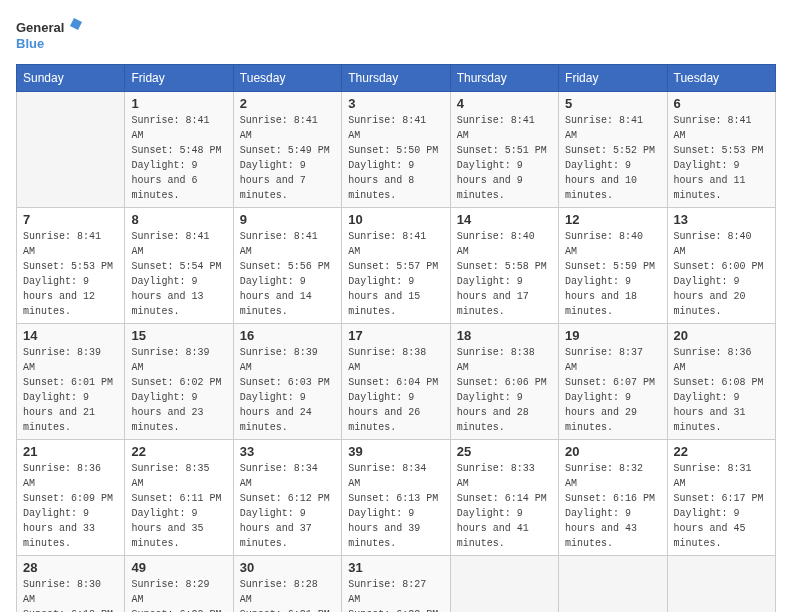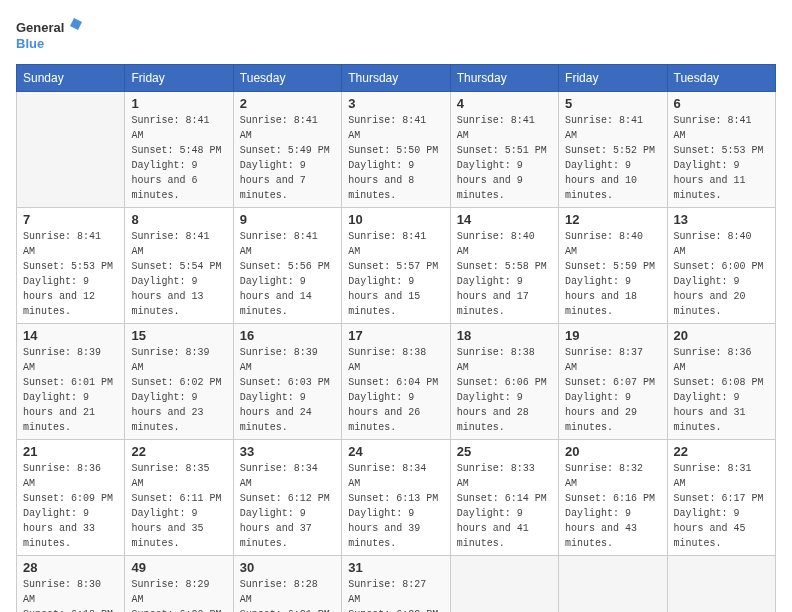--- a/index.html
+++ b/index.html
@@ -202,21 +202,21 @@
         </td>
         <td>
           <span class="day-num">22</span>
           <div class="day-info">Sunrise: 8:35 AM<br>Sunset: 6:11 PM<br>Daylight: 9 hours and 35 minutes.</div>
         </td>
         <td>
           <span class="day-num">33</span>
           <div class="day-info">Sunrise: 8:34 AM<br>Sunset: 6:12 PM<br>Daylight: 9 hours and 37 minutes.</div>
         </td>
         <td>
-          <span class="day-num">24</span>
+          <span class="day-num">39</span>
           <div class="day-info">Sunrise: 8:34 AM<br>Sunset: 6:13 PM<br>Daylight: 9 hours and 39 minutes.</div>
         </td>
         <td>
           <span class="day-num">25</span>
           <div class="day-info">Sunrise: 8:33 AM<br>Sunset: 6:14 PM<br>Daylight: 9 hours and 41 minutes.</div>
         </td>
         <td>
           <span class="day-num">20</span>
           <div class="day-info">Sunrise: 8:32 AM<br>Sunset: 6:16 PM<br>Daylight: 9 hours and 43 minutes.</div>
         </td>

